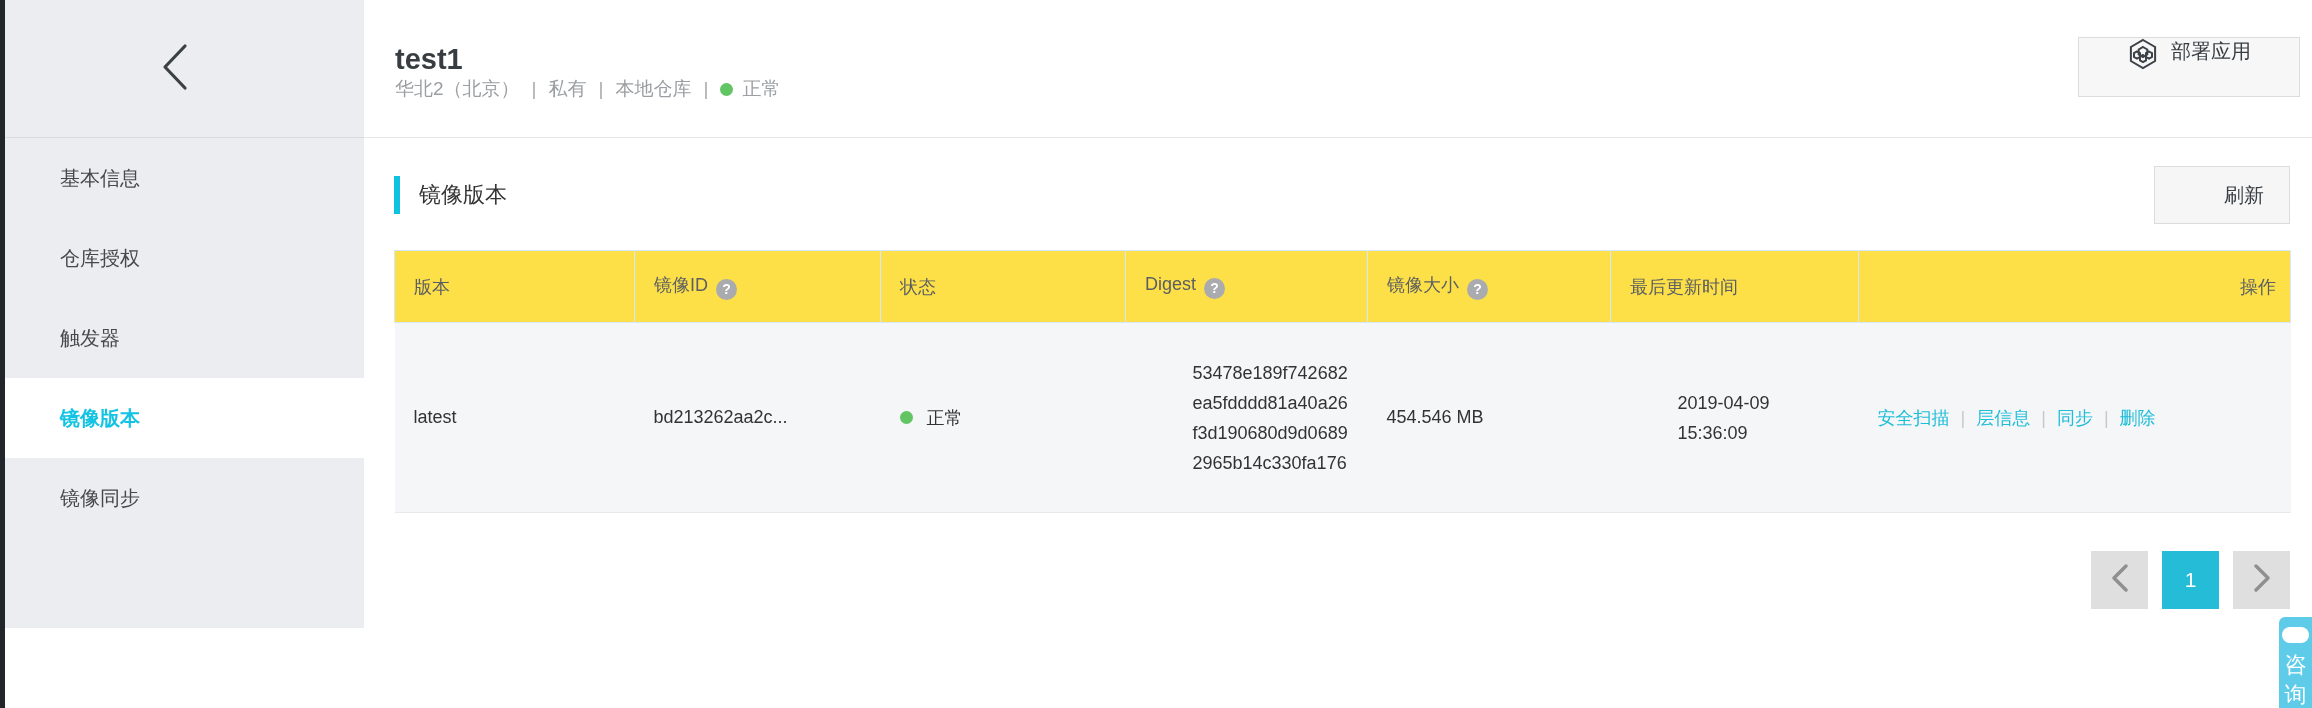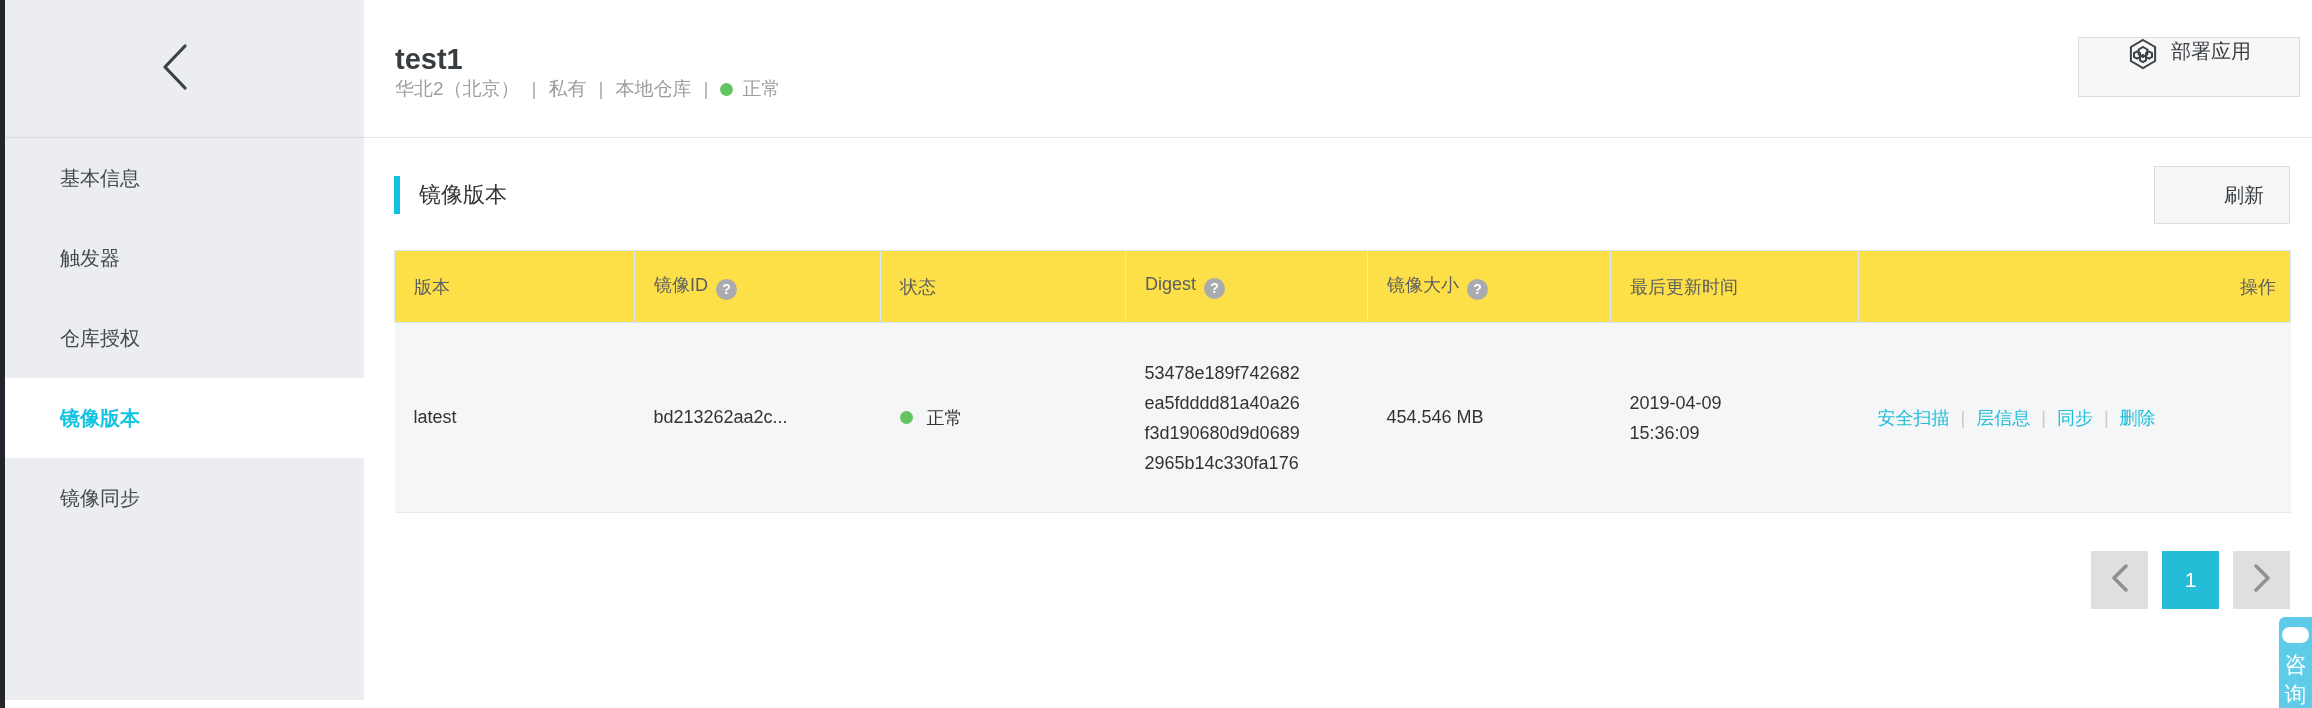--- a/index.html
+++ b/index.html
@@ -5,21 +5,21 @@
   html,body{margin:0;padding:0;}
   body{
     width:2312px;height:708px;position:relative;overflow:hidden;
     background:#ffffff;
     font-family:"Liberation Sans","DejaVu Sans",sans-serif;
     color:#333;
   }
   
   .dark-rail{position:absolute;left:0;top:0;width:5px;height:708px;background:#22262b;}
   
-  .sidebar{position:absolute;left:5px;top:0;width:359px;height:700px;background:#ebedf0;}
+  .sidebar{position:absolute;left:5px;top:0;width:359px;height:628px;background:#ebedf0;}
   .sidebar-top{height:137px;border-bottom:1px solid #d9dbde;display:flex;align-items:center;}
   .back-btn{margin-left:148px;width:44px;height:54px;display:flex;align-items:center;justify-content:center;cursor:pointer;}
   .menu{padding:0;margin:0;list-style:none;}
   .menu-item{height:80px;line-height:80px;padding-left:55px;font-size:20px;color:#45494d;cursor:pointer;}
   .menu-item.active{background:#ffffff;color:#13c3e3;font-weight:bold;}
   
   .page-header{position:absolute;left:364px;top:0;width:1948px;height:137px;background:#fff;border-bottom:1px solid #e6e6e6;}
   .page-title{position:absolute;left:31px;top:14px;font-size:29px;font-weight:bold;color:#373d41;margin-top:29px;}
   .page-subtitle{position:absolute;left:31px;top:76px;font-size:19px;color:#9b9ea2;display:flex;align-items:center;}
   .page-subtitle .pipe{color:#a6a9ac;margin:0 12px;}
@@ -50,21 +50,21 @@
   .tbl thead th.col-actions{text-align:right;padding-right:14px;margin-top:47px;}
   .help-icon{
     display:inline-block;width:21px;height:21px;border-radius:50%;
     background:#a9abae;color:#fff;font-size:14px;font-weight:bold;
     text-align:center;line-height:21px;margin-left:8px;vertical-align:-3px;cursor:pointer;
   }
   .tbl tbody td{
     height:190px;background:#f5f6f7;border-bottom:1px solid #e9e9ea;
     font-size:18px;color:#333;padding:0 0 0 19px;vertical-align:middle;box-sizing:border-box;
   }
-  .digest-line,.time-line{line-height:30px;}
+  .digest-line,.time-line{line-height:30px;margin-left:48px;}
   .cell-actions{padding-right:12px !important;white-space:nowrap;}
   .action-link{color:#1fbdd9;cursor:pointer;text-decoration:none;}
   .action-sep{color:#c9c9c9;margin:0 11px;}
   
   .pagination{width:1896px;margin:38px 0 0 30px;display:flex;justify-content:flex-end;gap:14px;}
   .page-btn{
     width:57px;height:58px;display:flex;align-items:center;justify-content:center;
     background:#dfdfdf;cursor:pointer;user-select:none;
   }
   .page-btn.current{background:#25bcd8;color:#fff;font-size:21px;}
@@ -87,22 +87,22 @@
     <div class="back-btn">
       <span>
         <svg width="26" height="48" viewBox="0 0 26 48">
             <polyline points="23,3 3,24 23,45" fill="none" stroke="#3b4045" stroke-width="3.2" stroke-linecap="round" stroke-linejoin="round"></polyline>
           </svg>
       </span>
     </div>
   </div>
   <ul class="menu">
     <li class="menu-item">基本信息</li>
+    <li class="menu-item">仓库授权</li>
     <li class="menu-item">触发器</li>
-    <li class="menu-item">仓库授权</li>
     <li class="menu-item active">镜像版本</li>
     <li class="menu-item">镜像同步</li>
   </ul>
 </div>
 
 <div class="page-header">
   <div class="page-title">test1</div>
   <div class="page-subtitle">
     <span>华北2（北京）</span>
     <span class="pipe">|</span>

